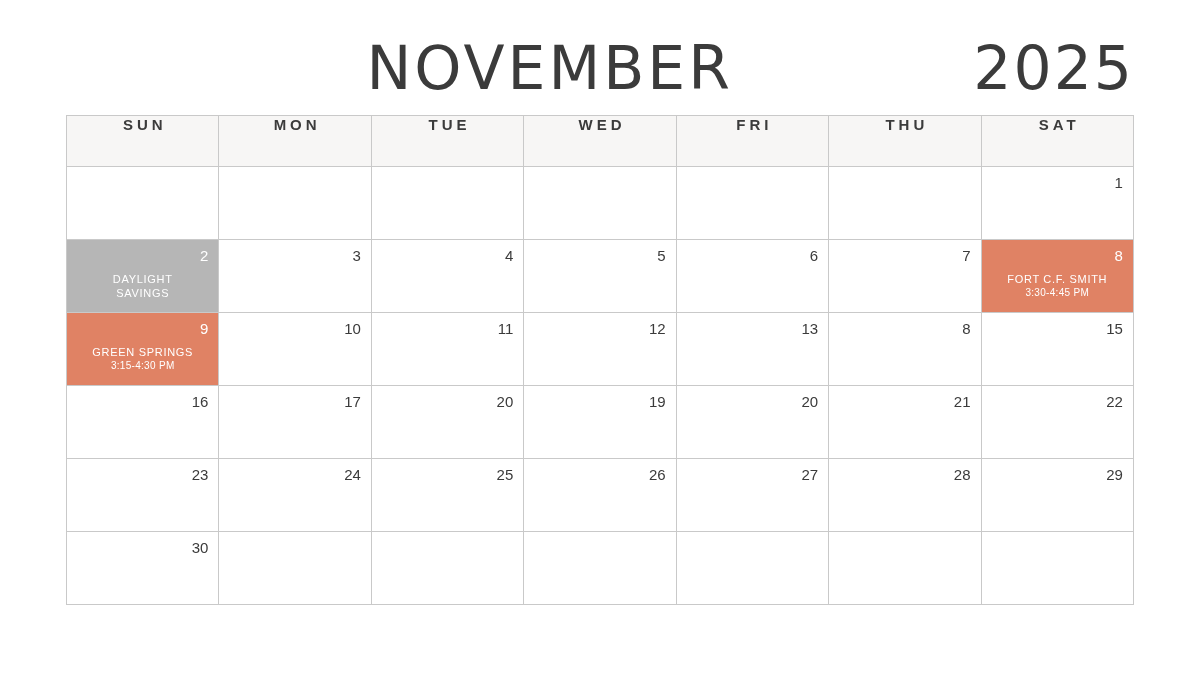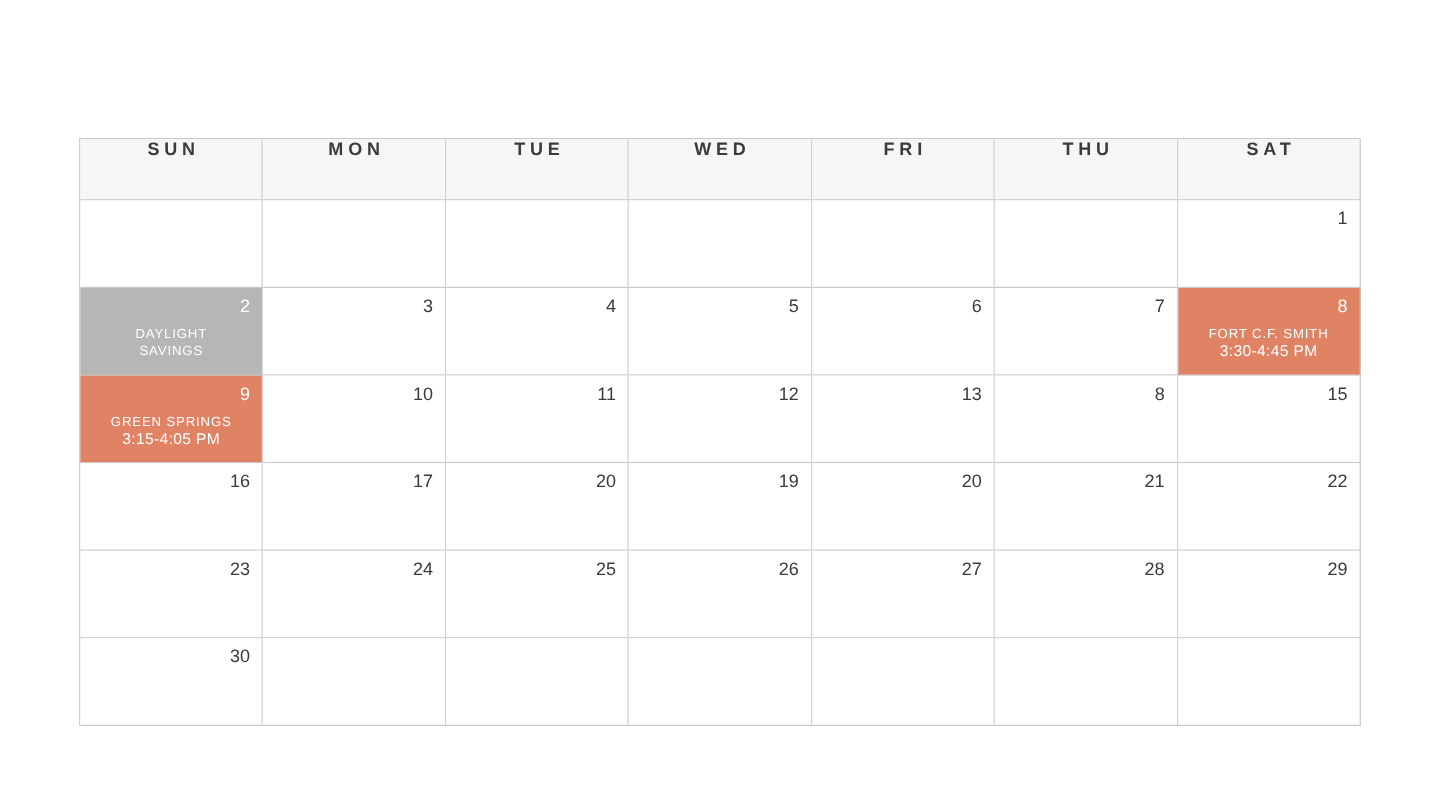--- a/index.html
+++ b/index.html
@@ -102,38 +102,42 @@
     text-align: center;
   }
   .event-title {
     font-size: 11px;
     letter-spacing: 0.7px;
     line-height: 14px;
     color: #ffffff;
     white-space: nowrap;
   }
   .event-time {
-    font-size: 13px;
+    font-size: 10px;
     letter-spacing: 0.3px;
     line-height: 14px;
     color: #ffffff;
     white-space: nowrap;
   }
   
   .day-cell.highlight-orange { background: #e08264; }
   .day-cell.highlight-orange .daynum { color: #ffffff; }
   .day-cell.highlight-gray { background: #b6b6b6; }
   .day-cell.highlight-gray .daynum { color: #ffffff; }
   .day-cell.highlight-gray .event-title { color: #ffffff; }
 </style>
 </head>
 <body>
 
 <div class="page">
 
+  <div class="title-row">
+    <div class="month-title">NOVEMBER</div>
+    <div class="year-title">2025</div>
+  </div>
 
   <div class="calendar">
     <div class="week" id="weekday-row">
         <div class="head-cell">
           <span>SUN</span>
         </div>
         <div class="head-cell">
           <span>MON</span>
         </div>
         <div class="head-cell">
@@ -205,21 +209,21 @@
               <div class="event-title">FORT C.F. SMITH</div>
               <div class="event-time">3:30-4:45 PM</div>
             </div>
           </div>
         </div>
         <div class="week">
           <div class="day-cell highlight-orange">
             <div class="daynum">9</div>
             <div class="events">
               <div class="event-title">GREEN SPRINGS</div>
-              <div class="event-time">3:15-4:05 PM</div>
+              <div class="event-time">3:15-4:30 PM</div>
             </div>
           </div>
           <div class="day-cell">
             <div class="daynum">10</div>
           </div>
           <div class="day-cell">
             <div class="daynum">11</div>
           </div>
           <div class="day-cell">
             <div class="daynum">12</div>

